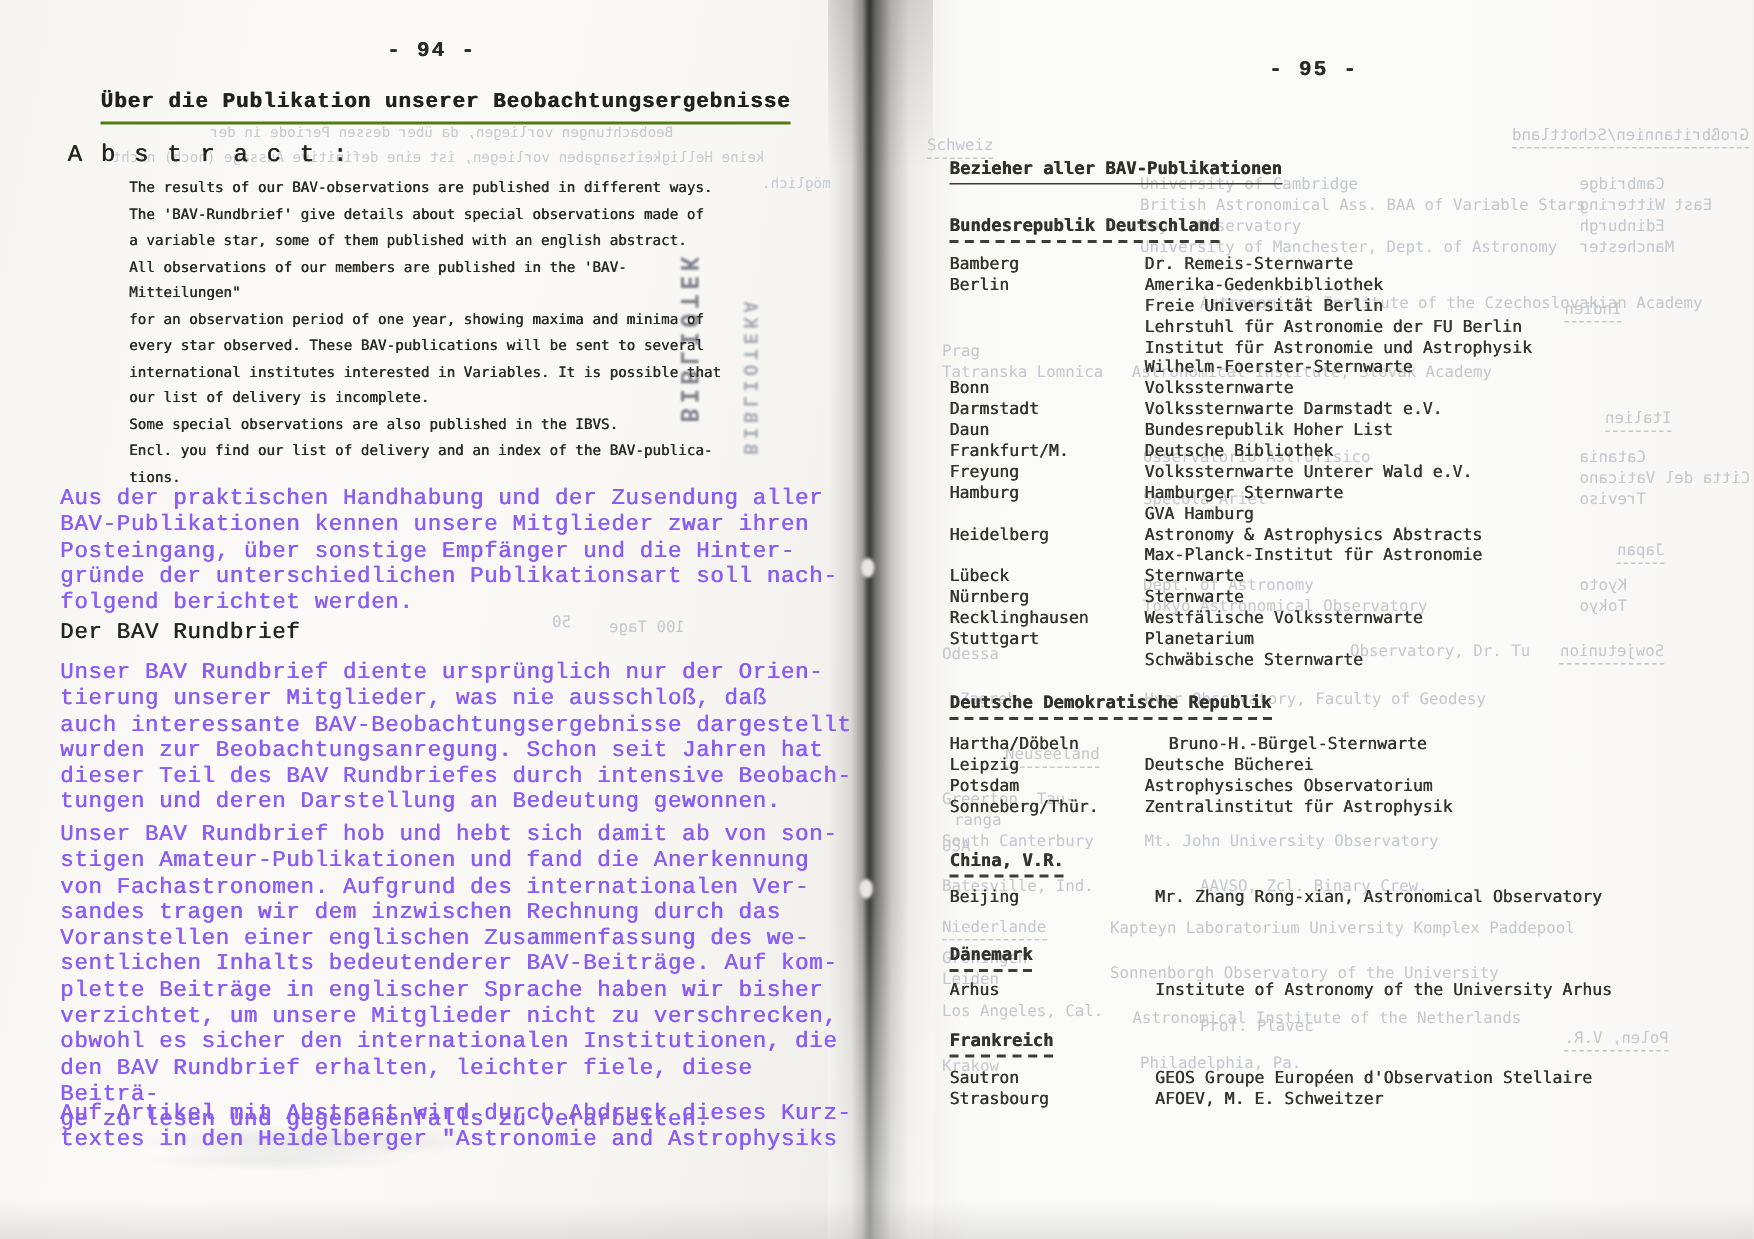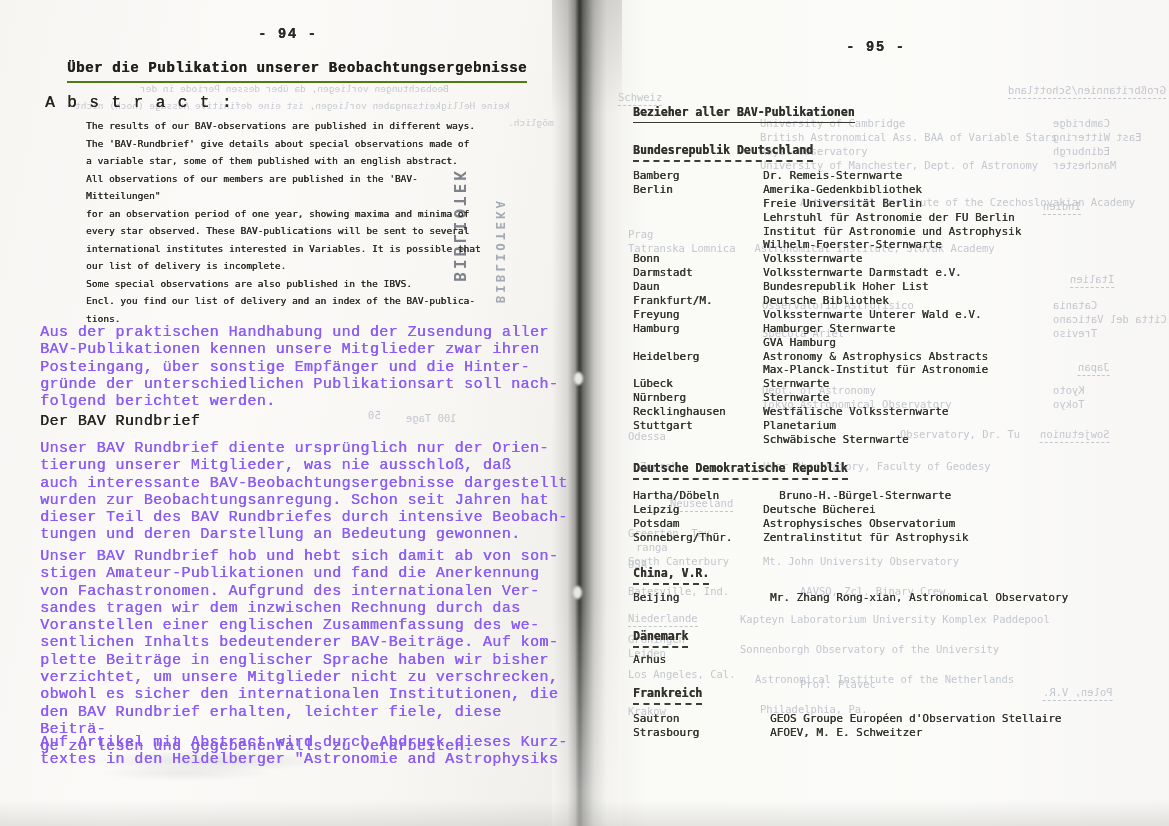--- a/index.html
+++ b/index.html
@@ -279,20 +279,21 @@
       <div class="dir-list" style="top: 591px;">
         <div class="dir-row">
           <span class="dir-city">Beijing</span>
           <span class="dir-inst" style="left: 137px;">Mr. Zhang Rong-xian, Astronomical Observatory</span>
         </div>
       </div>
       <div class="dir-heading" style="top: 629px;">Dänemark</div>
       <div class="dir-list" style="top: 653px;">
         <div class="dir-row">
           <span class="dir-city">Arhus</span>
+          <span class="dir-inst" style="left: 137px;">Institute of Astronomy of the University Arhus</span>
         </div>
       </div>
       <div class="dir-heading" style="top: 686px;">Frankreich</div>
       <div class="dir-list" style="top: 712px;">
         <div class="dir-row">
           <span class="dir-city">Sautron</span>
           <span class="dir-inst" style="left: 137px;">GEOS Groupe Européen d'Observation Stellaire</span>
         </div>
         <div class="dir-row">
           <span class="dir-city">Strasbourg</span>

